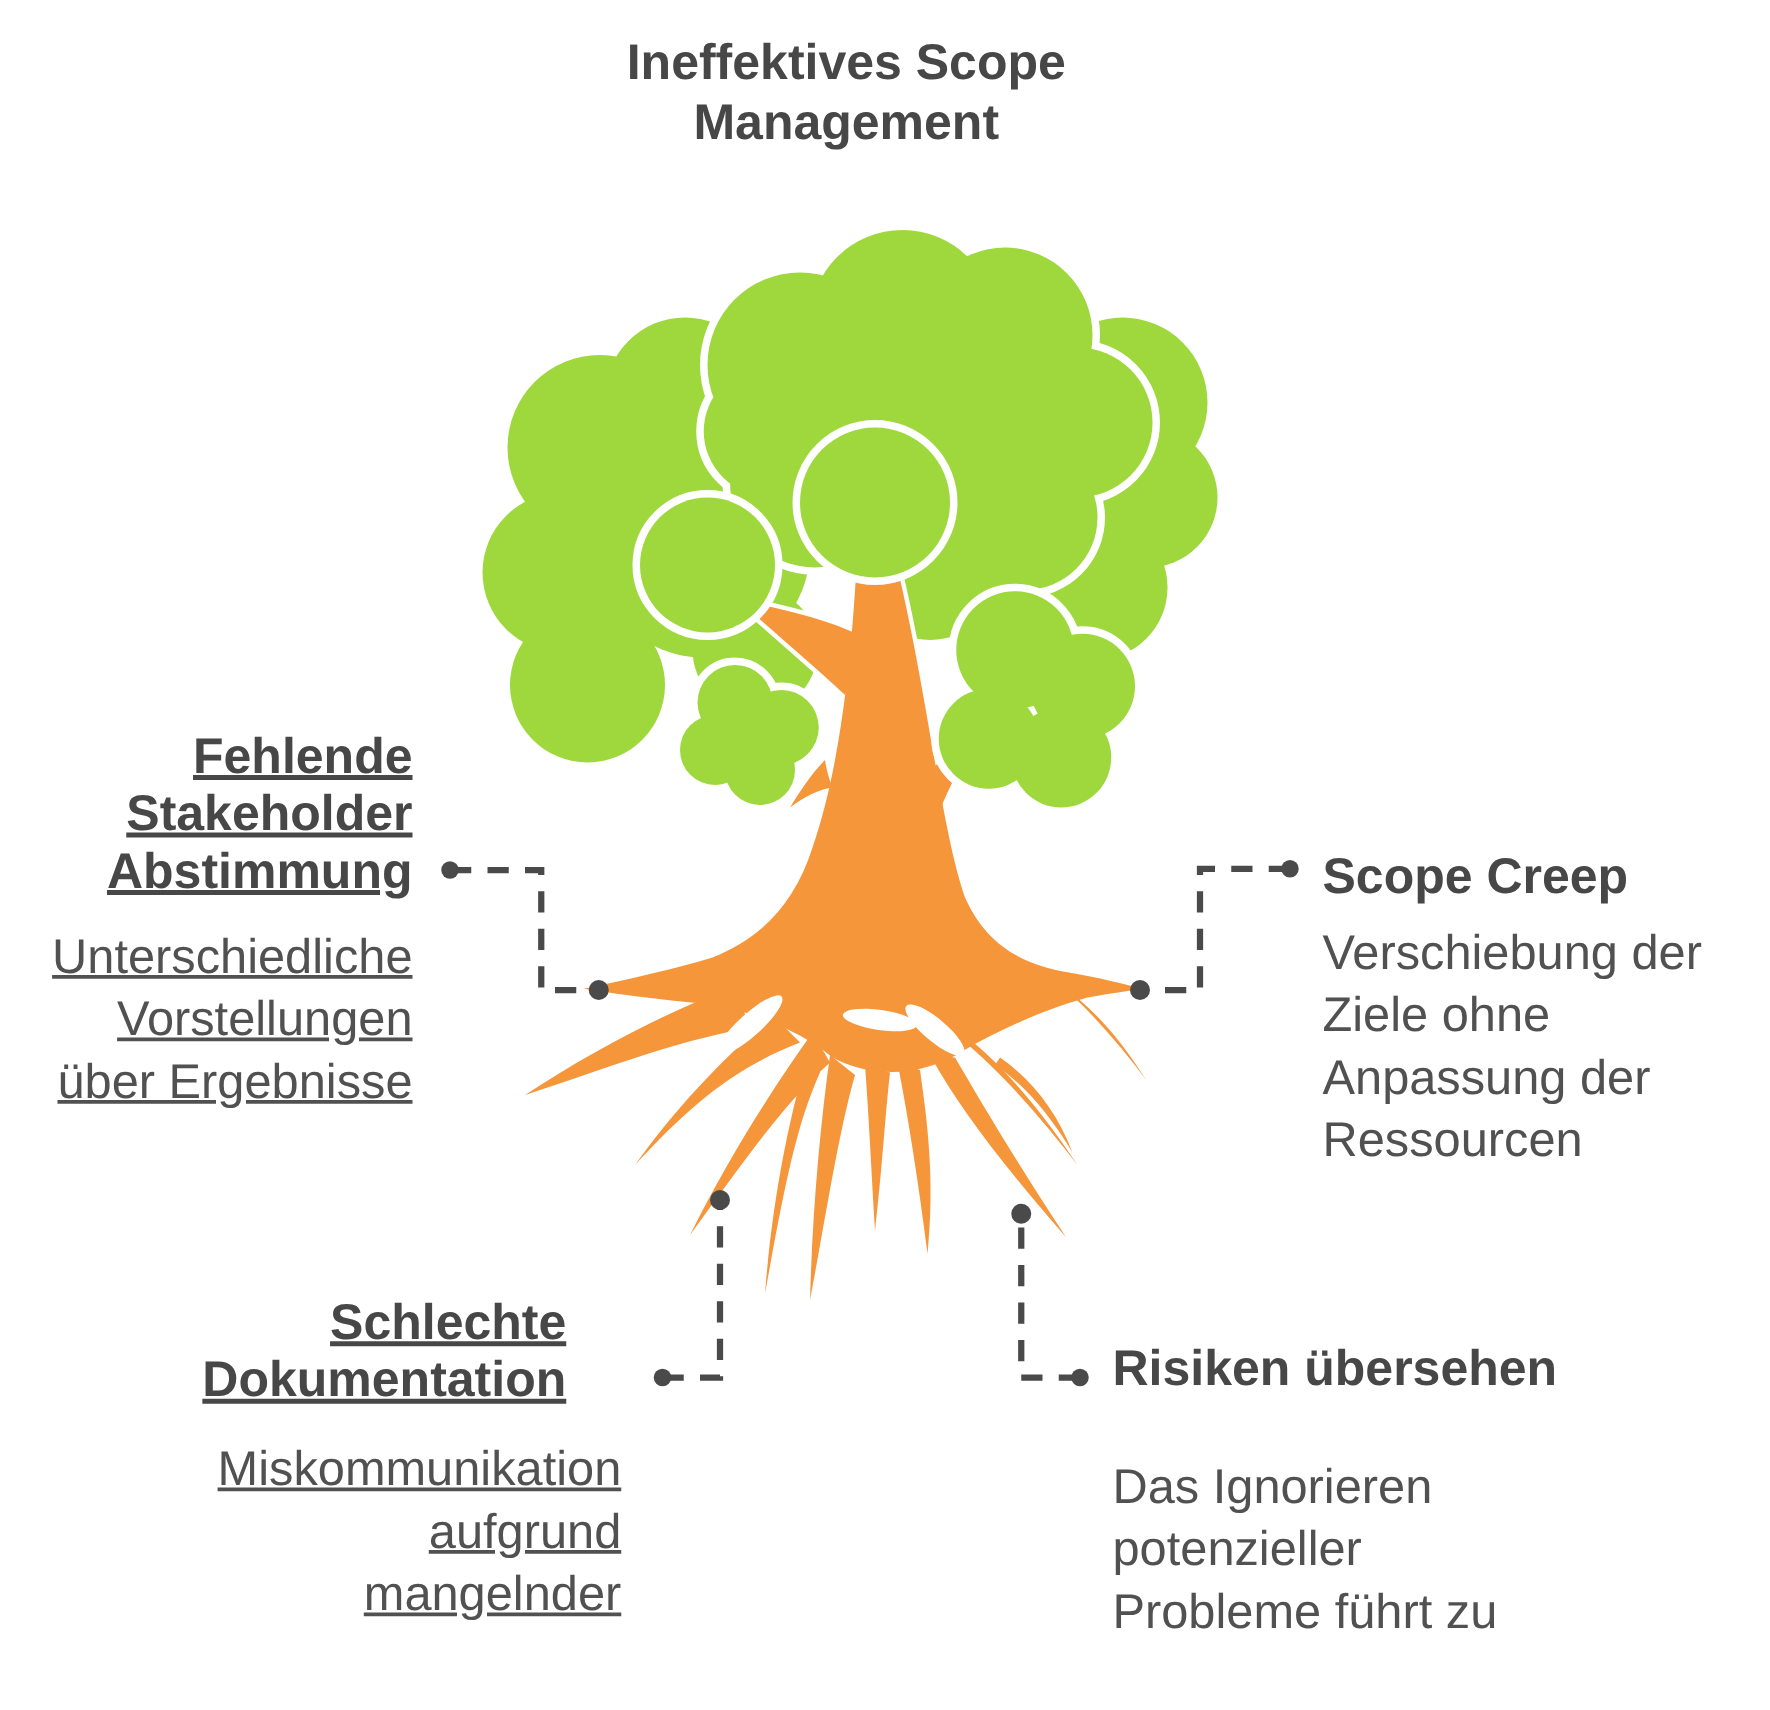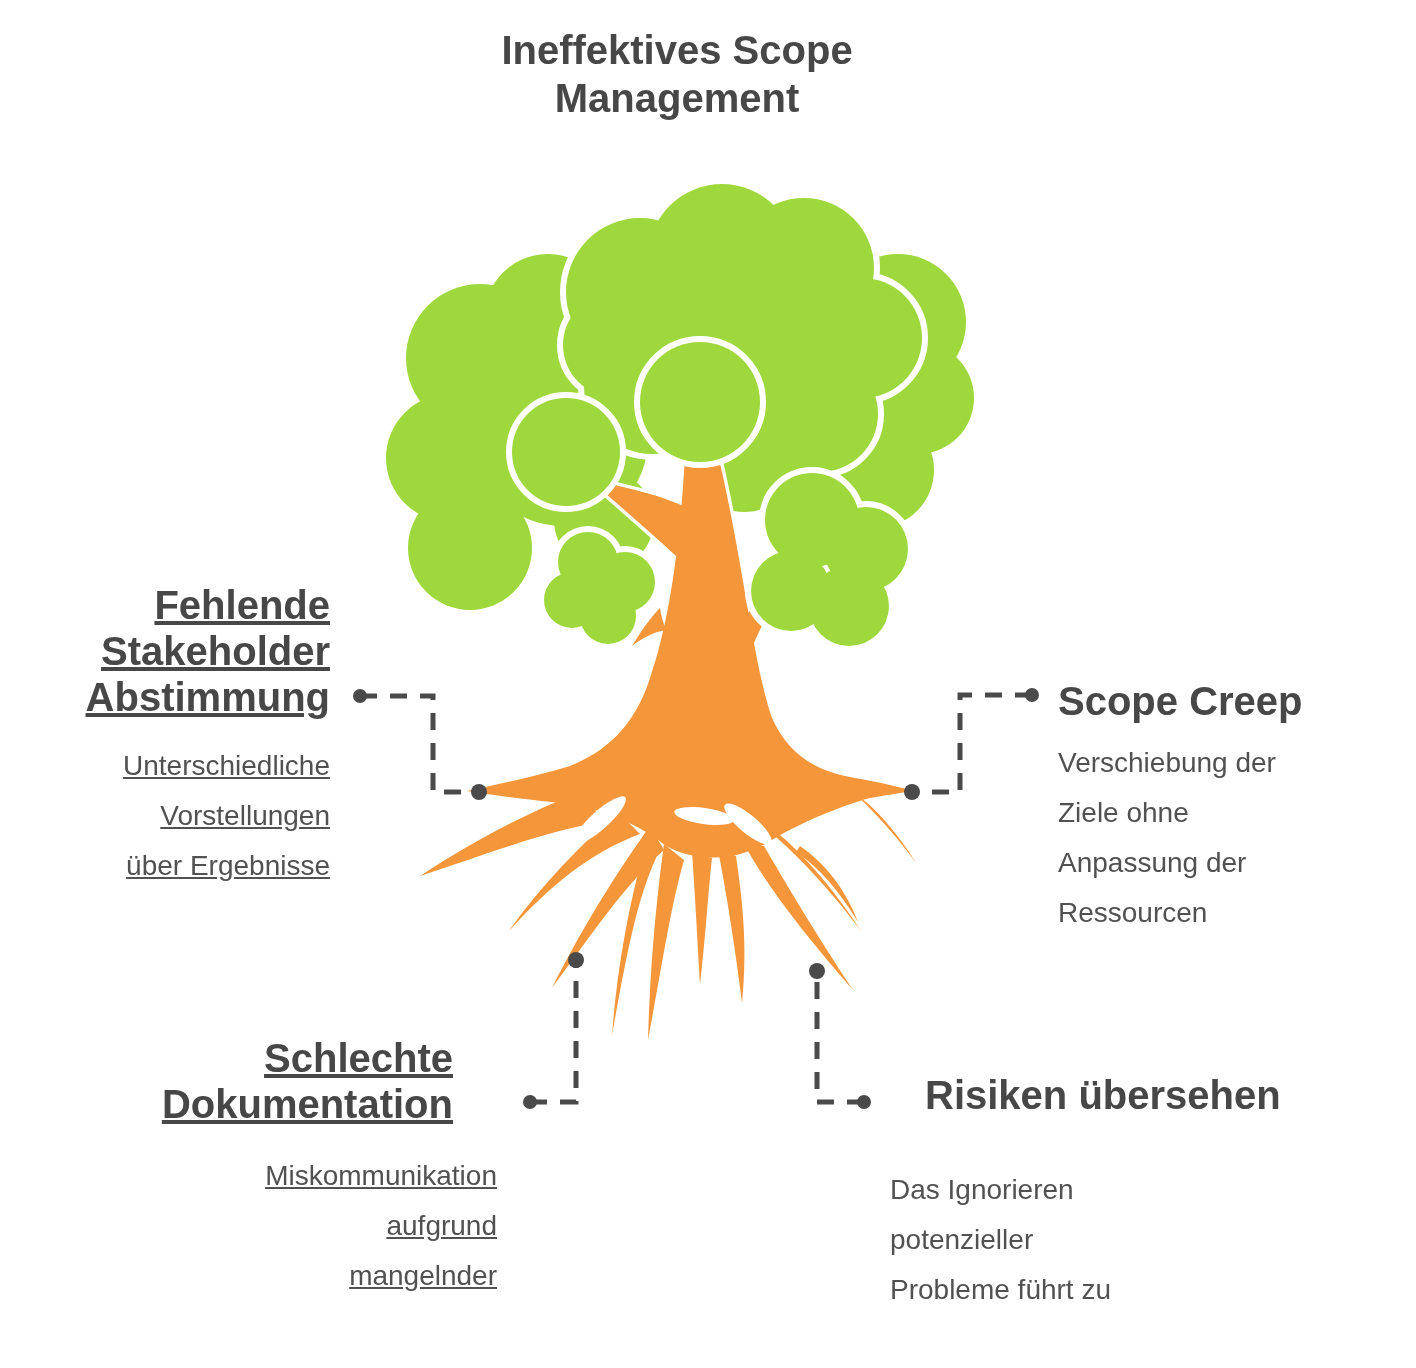--- a/index.html
+++ b/index.html
@@ -19,30 +19,30 @@
   .halo{fill:#fff;stroke:#fff;stroke-width:12;}
   .green{fill:var(--canopy);}
   .trunkline{fill:var(--trunk);stroke:#fff;stroke-width:7;stroke-linejoin:round;}
   .trunkfill{fill:var(--trunk);}
   .slit{fill:#fff;}
   .lead{fill:none;stroke:var(--connector);stroke-width:5;stroke-dasharray:17 13;}
   .dot{fill:var(--connector);}
   .txt{position:absolute;white-space:pre-line;}
   .page-title{font-size:40px;font-weight:bold;line-height:48px;color:var(--heading);text-align:center;}
   .h{font-size:40px;font-weight:bold;line-height:46px;color:var(--heading);}
-  .d{font-size:28px;line-height:50px;color:var(--body);}
+  .d{font-size:39px;line-height:50px;color:var(--body);}
   .ra{text-align:right;text-decoration:underline;}
   #title{left:377px;top:26px;width:600px;}
   #a-title{top:582px;right:1086px;}
   #a-desc{top:741px;right:1086px;}
   #b-title{top:678px;left:1058px;}
   #b-desc{top:738px;left:1058px;}
   #c-title{top:1035px;right:963px;}
   #c-desc{top:1151px;right:919px;}
-  #d-title{top:1072px;left:890px;margin-left:35px;}
+  #d-title{top:1072px;left:890px;}
   #d-desc{top:1165px;left:890px;}
 </style>
 </head>
 <body>
 
 <div class="canvas">
 
   <svg class="tree-svg" width="1416" height="1368" viewBox="0 0 1416 1368">
     <defs>
       <clipPath id="trunkclip">

